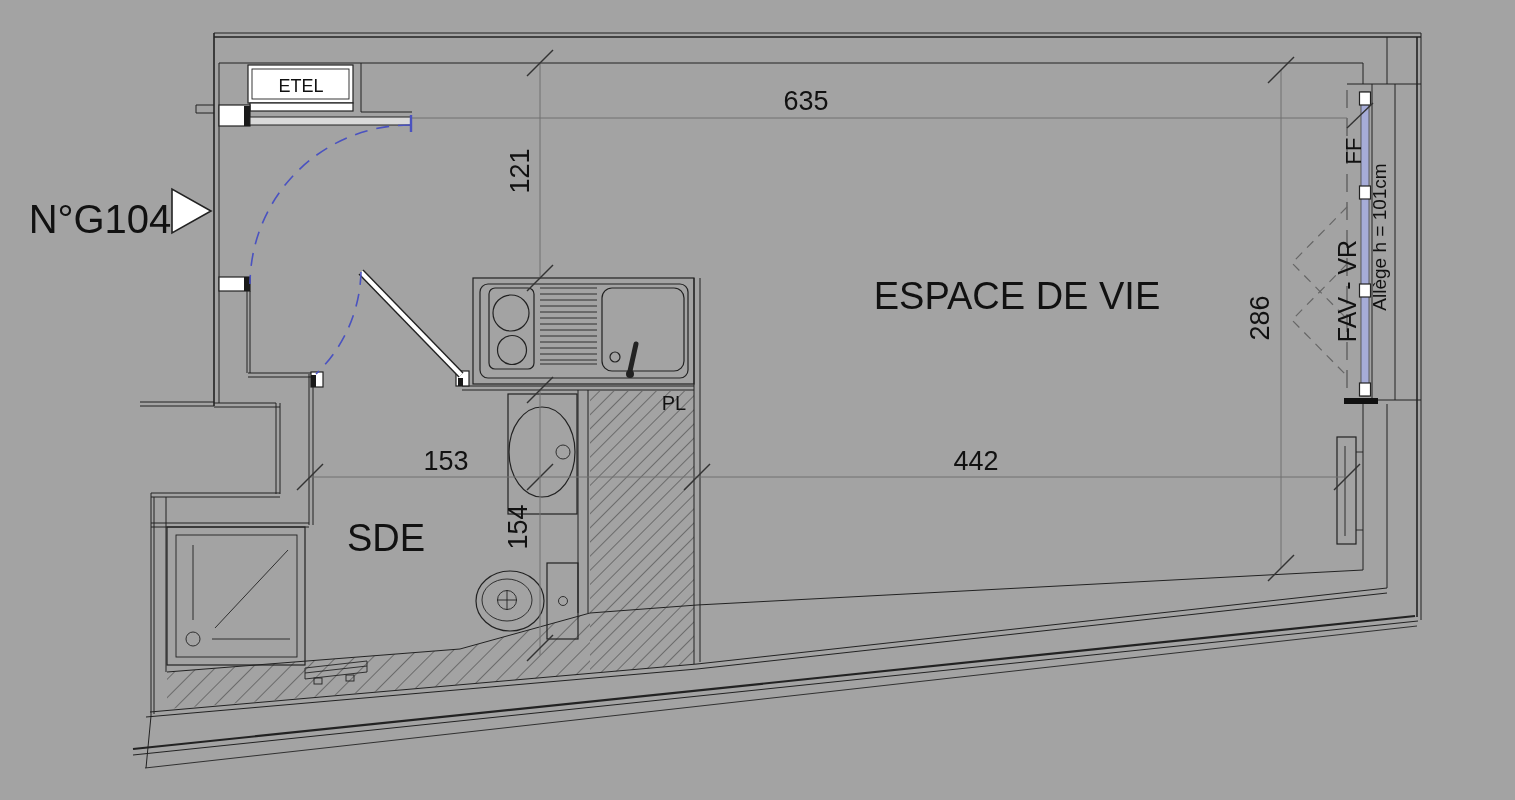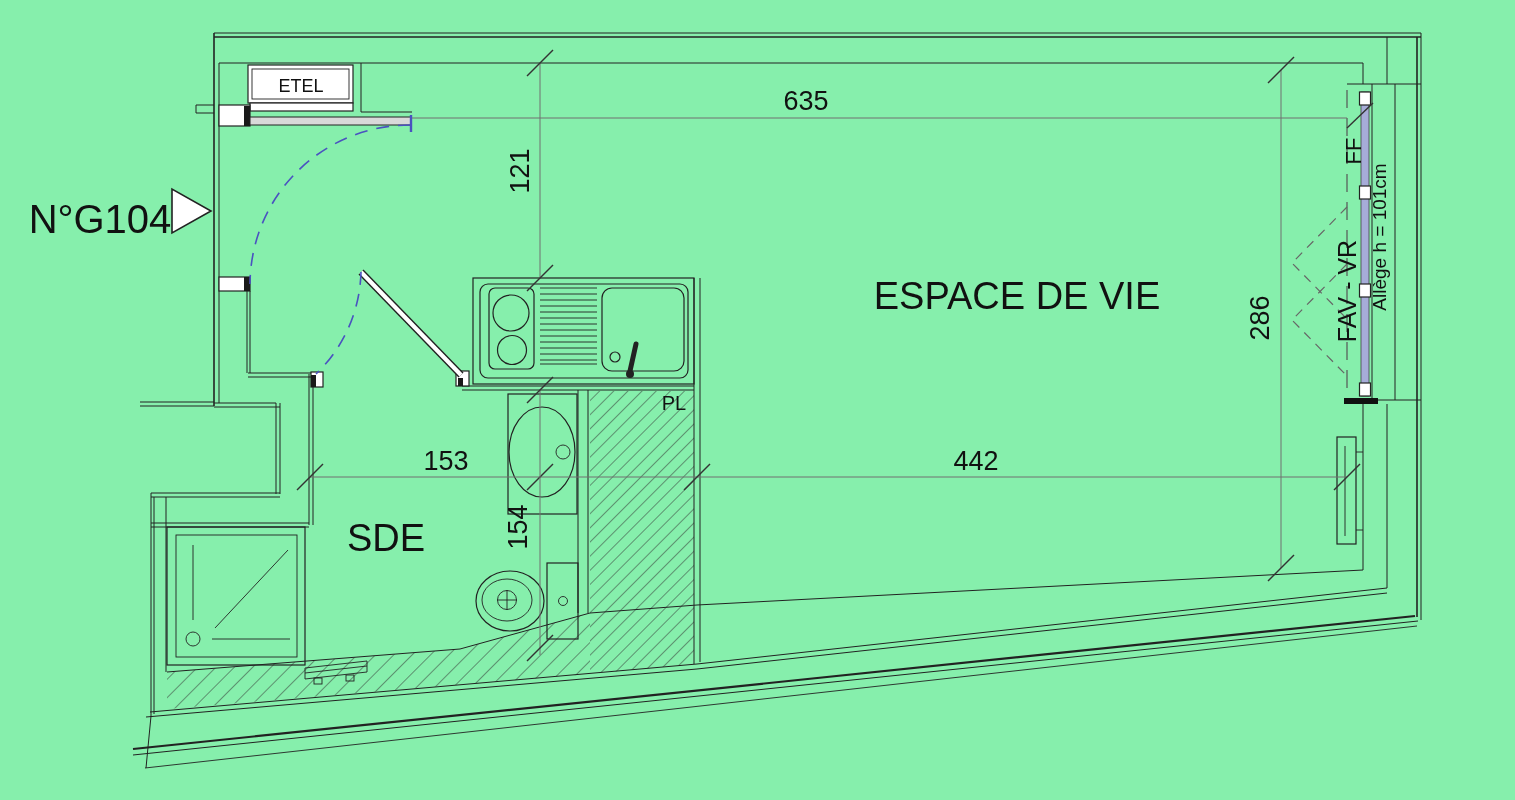--- a/index.html
+++ b/index.html
@@ -2,21 +2,21 @@
 <html style="--line: #222222; --dim-line: #707070; --door-swing: #4a52c0; --glazing: #a6acd8;"><head>
 <meta charset="utf-8">
 <style>
   :root{
     --line:#222222;
     --dim-line:#707070;
     --door-swing:#4a52c0;
     --glazing:#a6acd8;
   }
   html,body{margin:0;padding:0;background:#ffffff;}
-  .plan-wrap{width:1515px;height:800px;background:#86efac;overflow:hidden;}
+  .plan-wrap{width:1515px;height:800px;background:#a3a3a3;overflow:hidden;}
   svg{display:block;font-family:"Liberation Sans", sans-serif;}
   .wall{stroke:var(--line);stroke-width:1.6;fill:none;stroke-linecap:butt;}
   .wall-thin{stroke:var(--line);stroke-width:1;fill:none;}
   .fix{stroke:var(--line);stroke-width:1.2;fill:none;}
   .fix-thin{stroke:var(--line);stroke-width:0.9;fill:none;}
   .whitebox{fill:#ffffff;stroke:var(--line);stroke-width:1.2;}
   .blackpost{fill:#1a1a1a;stroke:none;}
   .dimline{stroke:var(--dim-line);stroke-width:1;fill:none;}
   .dimtick{stroke:#333;stroke-width:1.4;fill:none;}
   .dimtext{fill:#111;font-size:27px;}

